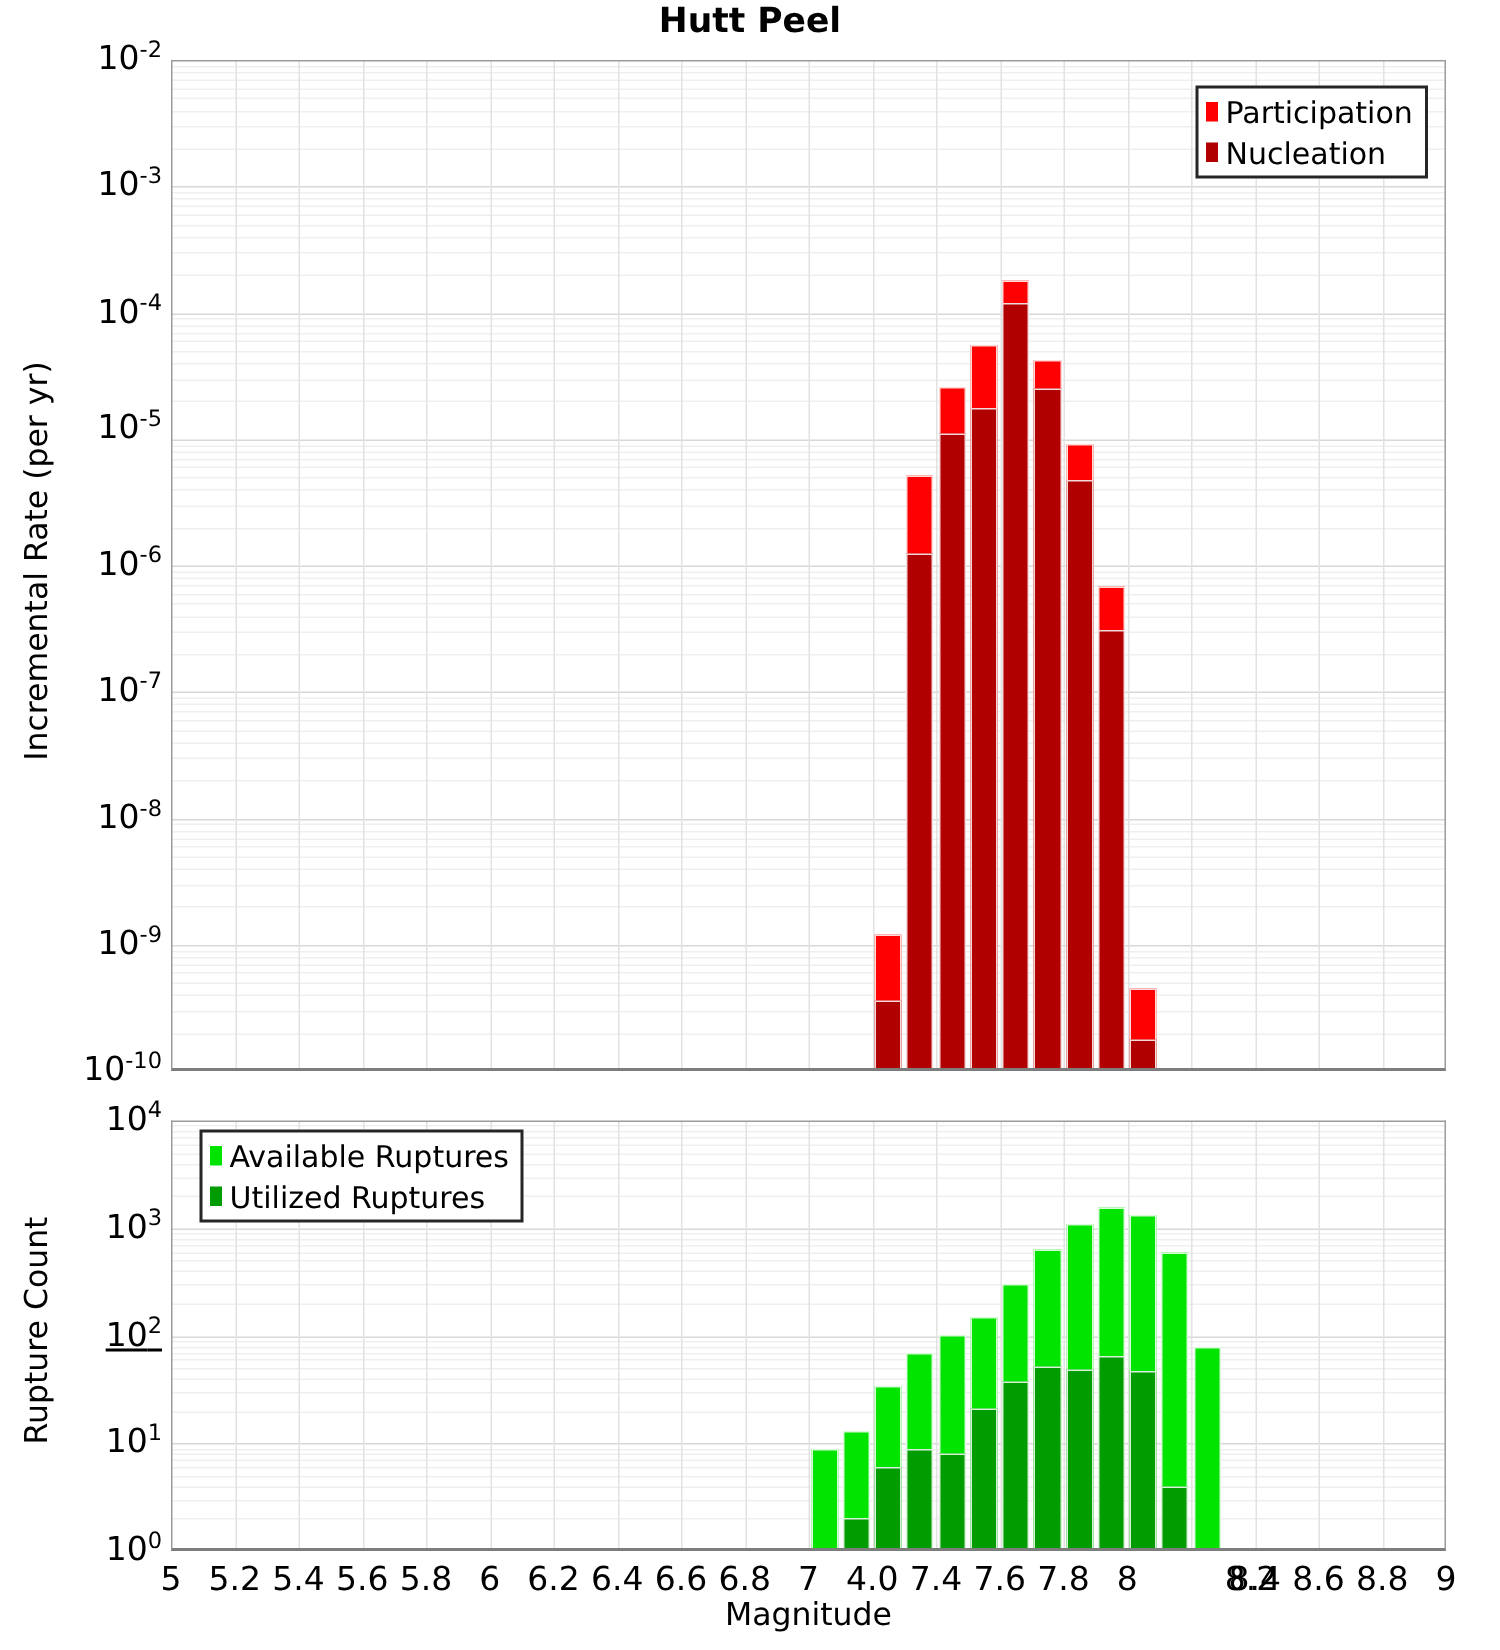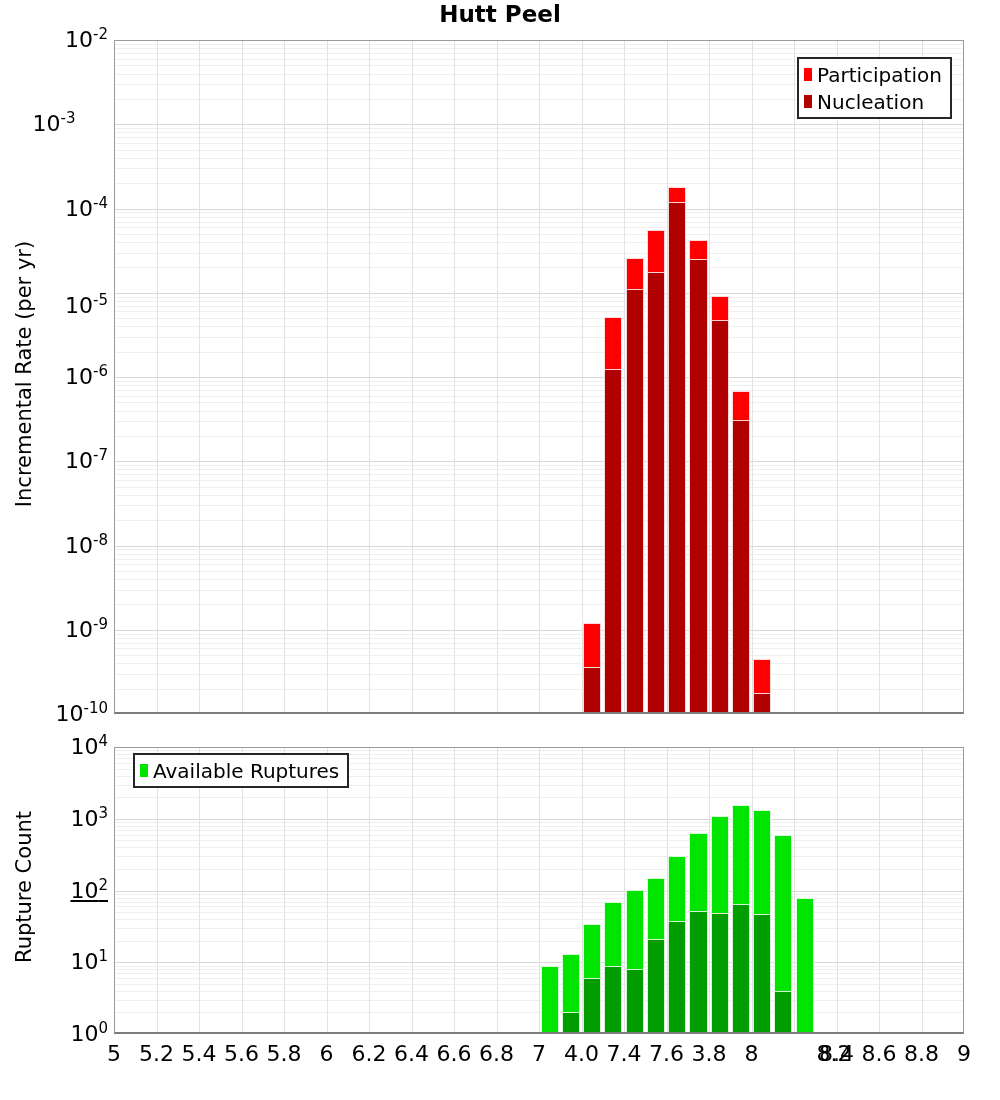--- a/index.html
+++ b/index.html
@@ -38,20 +38,21 @@
 </style>
 </head>
 <body>
 
 <div id="canvas">
 
   <div class="title">Hutt Peel</div>
 
   <div class="axis-label" id="ylabel-top">Incremental Rate (per yr)</div>
   <div class="axis-label" id="ylabel-bottom">Rupture Count</div>
+  <div class="axis-label" id="xlabel">Magnitude</div>
 
   <div class="plot" id="plot-top">
       <div class="hgrid minor" style="top: 648.6px;"></div>
       <div class="hgrid minor" style="top: 633.8px;"></div>
       <div class="hgrid minor" style="top: 623.3px;"></div>
       <div class="hgrid minor" style="top: 615.1px;"></div>
       <div class="hgrid minor" style="top: 608.4px;"></div>
       <div class="hgrid minor" style="top: 602.8px;"></div>
       <div class="hgrid minor" style="top: 597.9px;"></div>
       <div class="hgrid minor" style="top: 593.6px;"></div>
@@ -234,23 +235,23 @@
       <div class="bar" style="left: 596.5px; width: 18.3px; height: 120.6px; background: rgb(0, 156, 0); z-index: 4;"></div>
       <div class="bar" style="left: 617.8px; width: 18.3px; height: 130.1px; background: rgb(0, 156, 0); z-index: 4;"></div>
       <div class="bar" style="left: 639px; width: 18.3px; height: 120px; background: rgb(0, 156, 0); z-index: 4;"></div>
       <div class="bar" style="left: 660.2px; width: 18.3px; height: 43.2px; background: rgb(0, 156, 0); z-index: 4;"></div>
     </div>
   <div class="frame" id="frame-top"></div>
   <div class="frame" id="frame-bottom"></div>
 
   <div id="yticks-top">
       <div class="ytick" style="top: 24px;">10<sup>-2</sup></div>
-      <div class="ytick" style="top: 108.3px; text-align: center;">10<sup>-3</sup></div>
+      <div class="ytick" style="top: 108.3px;">10<sup>-3</sup></div>
       <div class="ytick" style="top: 192.5px;">10<sup>-4</sup></div>
-      <div class="ytick" style="top: 290px;">10<sup>-5</sup></div>
+      <div class="ytick" style="top: 270px;">10<sup>-5</sup></div>
       <div class="ytick" style="top: 361px;">10<sup>-6</sup></div>
       <div class="ytick" style="top: 445.3px;">10<sup>-7</sup></div>
       <div class="ytick" style="top: 529.5px;">10<sup>-8</sup></div>
       <div class="ytick" style="top: 613.8px;">10<sup>-9</sup></div>
       <div class="ytick" style="top: 698px;">10<sup>-10</sup></div>
     </div>
   <div id="yticks-bottom">
       <div class="ytick" style="top: 731px;">10<sup>4</sup></div>
       <div class="ytick" style="top: 802.8px;">10<sup>3</sup></div>
       <div class="ytick" style="top: 874.5px; text-decoration: underline;">10<sup>2</sup></div>
@@ -265,21 +266,21 @@
       <div class="xtick" style="left: 284px;">5.8</div>
       <div class="xtick" style="left: 326.5px;">6</div>
       <div class="xtick" style="left: 369px;">6.2</div>
       <div class="xtick" style="left: 411.5px;">6.4</div>
       <div class="xtick" style="left: 454px;">6.6</div>
       <div class="xtick" style="left: 496.5px;">6.8</div>
       <div class="xtick" style="left: 539px;">7</div>
       <div class="xtick" style="left: 581.5px;">4.0</div>
       <div class="xtick" style="left: 624px;">7.4</div>
       <div class="xtick" style="left: 666.5px;">7.6</div>
-      <div class="xtick" style="left: 709px;">3.8</div>
+      <div class="xtick" style="left: 709px;">7.8</div>
       <div class="xtick" style="left: 751.5px;">8</div>
       <div class="xtick" style="left: 834px;">8.2</div>
       <div class="xtick" style="left: 836.5px;">8.4</div>
       <div class="xtick" style="left: 879px;">8.6</div>
       <div class="xtick" style="left: 921.5px;">8.8</div>
       <div class="xtick" style="left: 964px;">9</div>
     </div>
 
   <div class="legend" id="legend-top">
     <div class="legend-row">
@@ -290,15 +291,19 @@
       <span class="swatch" style="background: rgb(176, 0, 0);"></span>
       <span class="legend-label">Nucleation</span>
     </div>
   </div>
 
   <div class="legend" id="legend-bottom">
     <div class="legend-row">
       <span class="swatch" style="background: rgb(0, 228, 0);"></span>
       <span class="legend-label">Available Ruptures</span>
     </div>
+    <div class="legend-row">
+      <span class="swatch" style="background: rgb(0, 156, 0);"></span>
+      <span class="legend-label">Utilized Ruptures</span>
+    </div>
   </div>
 
 </div>
 
 </body></html>

